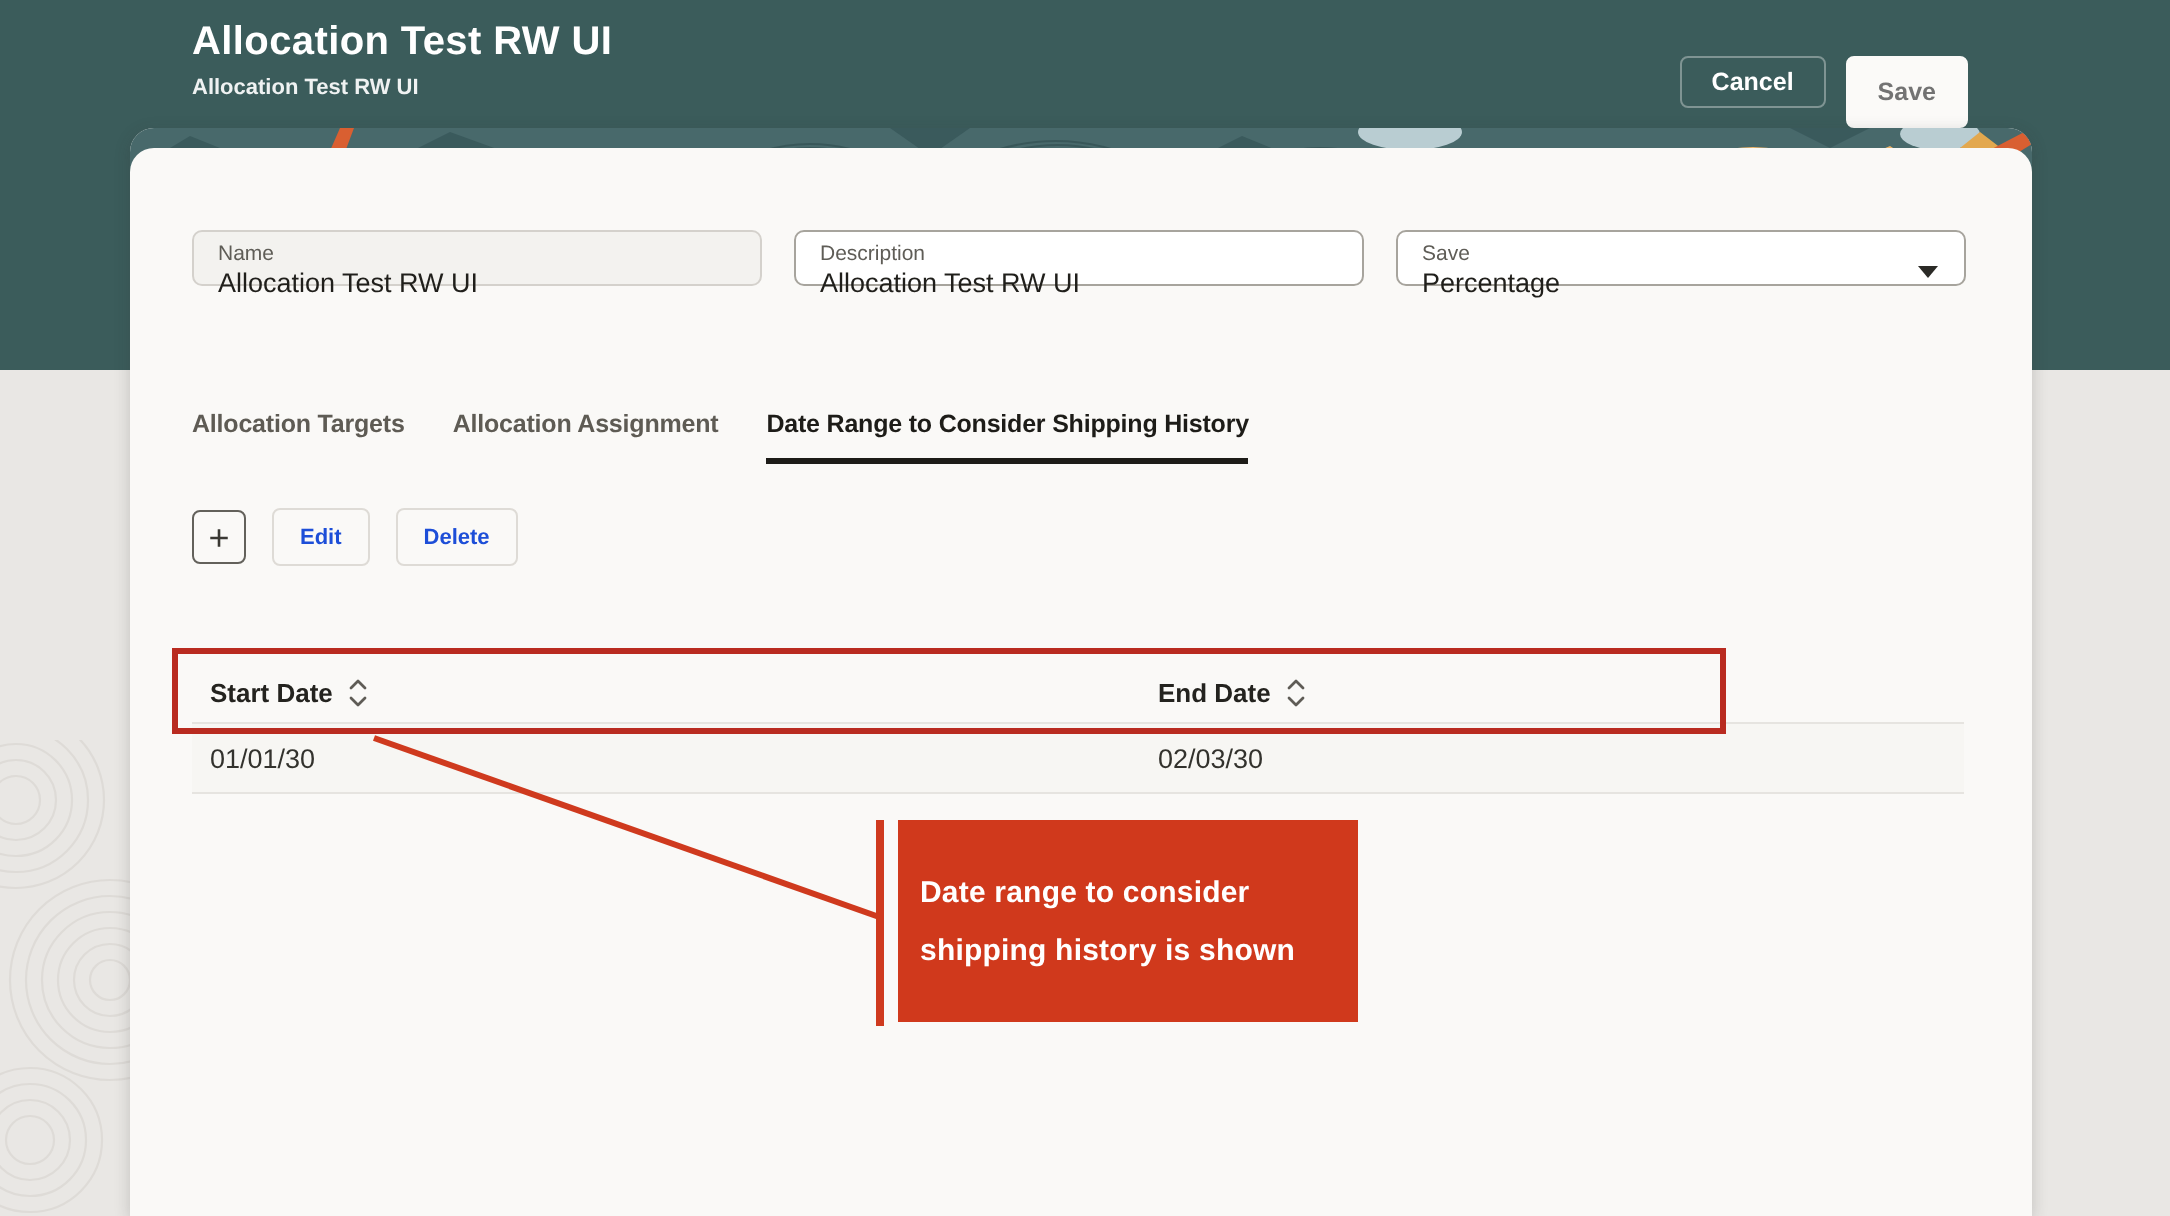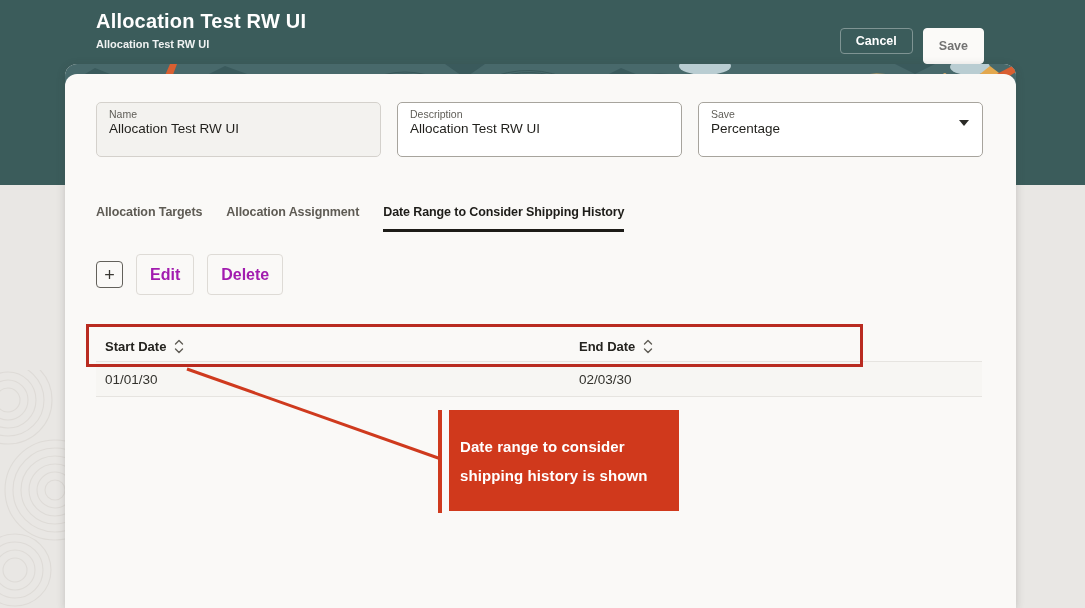--- a/index.html
+++ b/index.html
@@ -49,22 +49,22 @@
   }
   .banner { position: absolute; left: 0; top: 0; width: 951px; height: 22px; }
   .card-body {
     position: absolute; left: 0; top: 10px; width: 951px; height: 534px;
     background: #faf9f7; border-radius: 12px 12px 0 0;
   }
 
   
   .fields { position: absolute; left: 31px; top: 28px; display: flex; gap: 16px; }
   .field {
-    width: 285px; height: 55px; border-radius: 5px; padding: 5px 12px 0 12px;
-    border: 1px solid #a7a49d; background: #ffffff; position: relative;
+    width: 285px; height: 28px; border-radius: 5px; padding: 5px 12px 0 12px;
+    border: 1px solid #a7a49d; background: #ffffff; position: relative; margin-top: 13px;
   }
   .field.readonly { background: #f3f2ef; border-color: #d4d1cc; }
   .field-label { font-size: 10.5px; color: #5f5d57; display: block; line-height: 12px; }
   .field-value { font-size: 13.5px; color: #201f1b; display: block; line-height: 17px; }
   .caret {
     position: absolute; right: 13px; top: 17px; width: 0; height: 0;
     border-left: 5px solid transparent; border-right: 5px solid transparent;
     border-top: 6px solid #2b2a26;
   }
 
@@ -77,22 +77,22 @@
   .tab.active { color: #1d1c18; font-weight: bold; border-bottom: 3px solid #1d1c18; }
 
   
   .toolbar { position: absolute; left: 31px; top: 180px; display: flex; gap: 13px; align-items: center; }
   .btn-add {
     width: 27px; height: 27px; border: 1px solid #63615b; border-radius: 4px;
     background: transparent; color: #3a3833; font-size: 18px; line-height: 24px;
     font-family: inherit; cursor: pointer; text-align: center; padding: 0;
   }
   .btn-disabled {
-    height: 41px; padding: 0 13px; border: 1px solid #dedbd6; border-radius: 4px;
-    background: transparent; color: #a21caf; font-size: 16px; font-weight: 600;
+    height: 29px; padding: 0 13px; border: 1px solid #dedbd6; border-radius: 4px;
+    background: transparent; color: #1d4ed8; font-size: 11px; font-weight: 600;
     font-family: inherit;
   }
 
   
   .table { position: absolute; left: 31px; top: 226px; width: 886px; margin-top: 32px; }
   .thead {
     display: grid; grid-template-columns: 474px 1fr; height: 30px;
     border-bottom: 1px solid #e6e4e0; align-items: center;
   }
   .th { display: flex; align-items: center; gap: 8px; padding-left: 9px;

